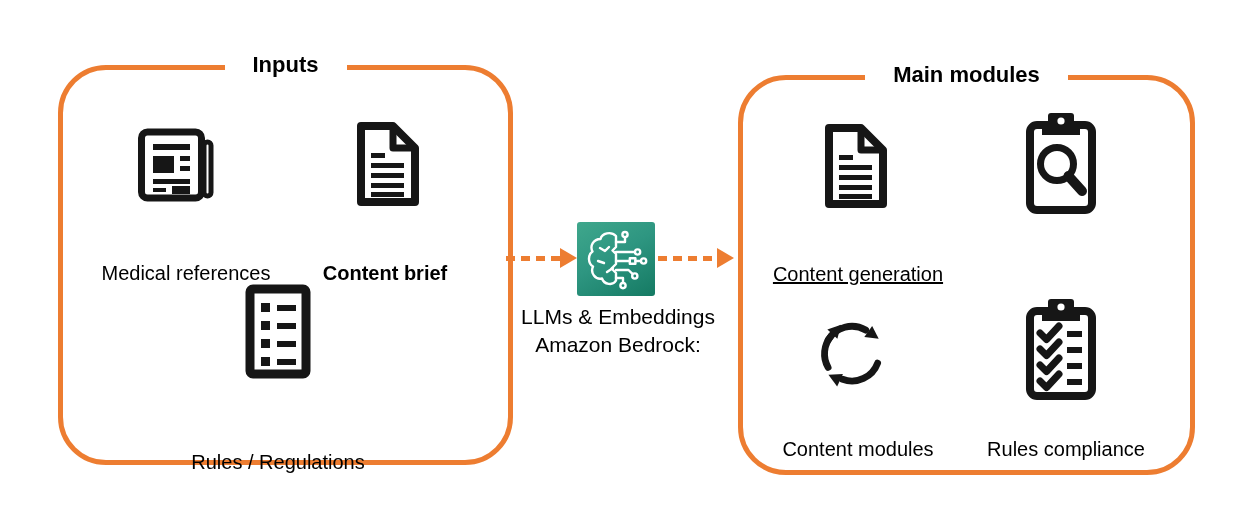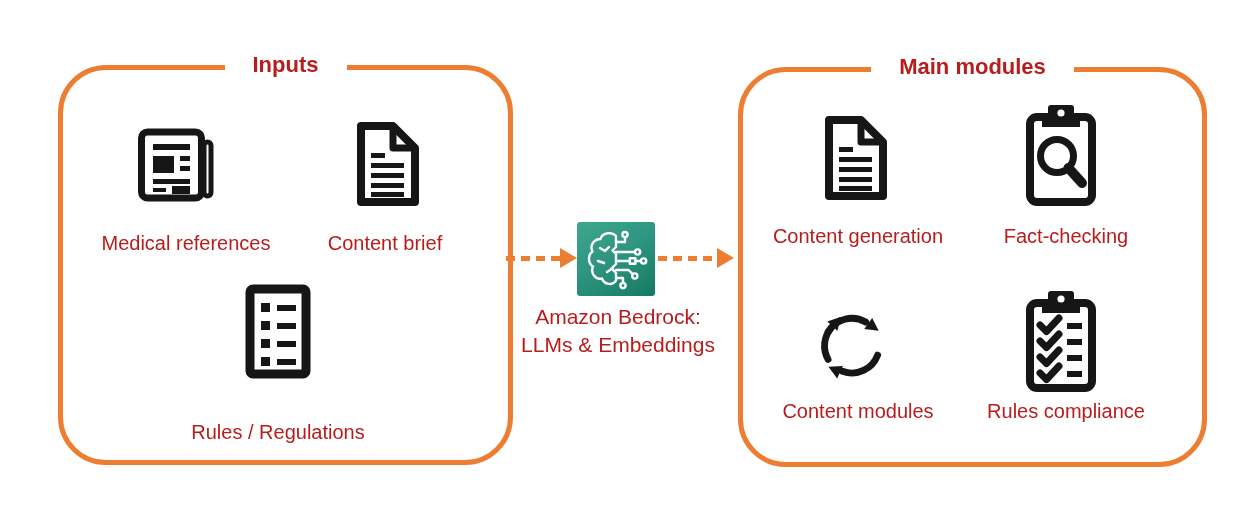--- a/index.html
+++ b/index.html
@@ -1,33 +1,33 @@
 <!DOCTYPE html>
 <html><head>
 <meta charset="utf-8">
 <style>
   html,body{margin:0;padding:0;background:#fff;}
   .canvas{
     position:relative;width:1260px;height:527px;background:#fff;overflow:hidden;
-    font-family:"Liberation Sans","DejaVu Sans",sans-serif;color:#b91c1c;
+    font-family:"Liberation Sans","DejaVu Sans",sans-serif;color:#000000;
   }
   .box{
     position:absolute;border:5px solid #ED7D31;border-radius:48px;background:#fff;
   }
   .inputs-box{left:58px;top:65px;width:445px;height:390px;}
-  .modules-box{left:738px;top:67px;width:447px;height:390px;padding-left:12px;}
+  .modules-box{left:738px;top:75px;width:447px;height:390px;}
   .box-title{
     position:absolute;top:-18px;left:0;right:0;text-align:center;
     font-size:22px;font-weight:bold;line-height:26px;z-index:2;
   }
   .box-title span{background:#fff;padding:0 28px;}
   .item-icon{position:absolute;}
   .item-label{
     position:absolute;width:210px;text-align:center;
-    font-size:20px;line-height:24px;
+    font-size:20px;line-height:24px;margin-top:30px;
   }
   .bedrock-tile{
     position:absolute;left:577px;top:222px;width:78px;height:74px;
     background:linear-gradient(150deg,#3FA78C 0%,#2E9681 45%,#157A63 100%);
     border-radius:3px;display:flex;align-items:center;justify-content:center;
   }
   .bridge-label{
     position:absolute;left:508px;top:303px;width:220px;text-align:center;
     font-size:21px;line-height:28px;
   }
@@ -81,21 +81,21 @@
         <path d="M41 8 V30 H63" fill="none" stroke="#161616" stroke-width="7" stroke-linejoin="round"></path>
         <g fill="#161616">
           <rect x="19" y="35" width="14" height="5"></rect>
           <rect x="19" y="45" width="33" height="5"></rect>
           <rect x="19" y="55" width="33" height="5"></rect>
           <rect x="19" y="65" width="33" height="5"></rect>
           <rect x="19" y="74" width="33" height="5"></rect>
         </g>
       </svg>
     </div>
-    <div class="item-label" style="left:217px;top:161px;">Content brief</div>
+    <div class="item-label" style="left:217px;top:161px;font-weight:bold;">Content brief</div>
 
     <div class="item-icon" style="left:179px;top:213px;">
       <svg width="72" height="97" viewBox="0 0 72 97" aria-hidden="true">
         <rect x="8" y="6" width="56" height="85" rx="3" fill="none" stroke="#161616" stroke-width="9"></rect>
         <g fill="#161616">
           <rect x="19" y="20" width="9" height="9"></rect>
             <rect x="35" y="22" width="19" height="6"></rect>
           <rect x="19" y="38" width="9" height="9"></rect>
             <rect x="35" y="40" width="19" height="6"></rect>
           <rect x="19" y="56" width="9" height="9"></rect>
@@ -127,22 +127,22 @@
           <path d="M52.4 33 H57.5"></path>
           <circle cx="60.6" cy="33" r="2.6"></circle>
         <path d="M33 42 H45.5 L49.5 45.8"></path>
           <circle cx="51.8" cy="48" r="2.6"></circle>
         <path d="M33 50 H40 V54.8"></path>
           <circle cx="40" cy="57.6" r="2.6"></circle>
       </g>
     </svg>
   </div>
   <div class="bridge-label">
+    <div>LLMs &amp; Embeddings</div>
     <div>Amazon Bedrock:</div>
-    <div>LLMs &amp; Embeddings</div>
   </div>
 
   <div class="dash-line dash-right"></div>
   <div class="arrow-head head-right"></div>
 
   <section class="box modules-box">
     <div class="box-title">
       <span>Main modules</span>
     </div>
 
@@ -152,35 +152,34 @@
         <path d="M41 8 V30 H63" fill="none" stroke="#161616" stroke-width="7" stroke-linejoin="round"></path>
         <g fill="#161616">
           <rect x="19" y="35" width="14" height="5"></rect>
           <rect x="19" y="45" width="33" height="5"></rect>
           <rect x="19" y="55" width="33" height="5"></rect>
           <rect x="19" y="65" width="33" height="5"></rect>
           <rect x="19" y="74" width="33" height="5"></rect>
         </g>
       </svg>
     </div>
-    <div class="item-label" style="left:10px;top:152px;">Content generation</div>
+    <div class="item-label" style="left:10px;top:152px;text-decoration:underline;">Content generation</div>
 
     <div class="item-icon" style="left:280px;top:32px;">
       <svg width="76" height="104" viewBox="0 0 76 104" aria-hidden="true">
         <rect x="7" y="13" width="62" height="85" rx="7" fill="none" stroke="#161616" stroke-width="8"></rect>
         <g fill="#161616">
           <rect x="25" y="1" width="26" height="15" rx="3"></rect>
           <rect x="19" y="12" width="38" height="11"></rect>
         </g>
         <circle cx="38" cy="9" r="3.6" fill="#ffffff"></circle>
         <circle cx="34" cy="52" r="16.5" fill="none" stroke="#161616" stroke-width="7"></circle>
         <path d="M45.5 64 L59 79" stroke="#161616" stroke-width="10" stroke-linecap="round"></path>
       </svg>
     </div>
-    <div class="item-label" style="left:218px;top:152px;">Fact-checking</div>
 
     <div class="item-icon" style="left:67px;top:231px;">
       <svg width="84" height="82" viewBox="0 0 96 96" aria-hidden="true">
         <g fill="none" stroke="#161616" stroke-width="8" stroke-linecap="round">
           <path d="M20 34 A32 32 0 0 1 64 22.3"></path>
           <path d="M78 61 A32 32 0 0 1 37 80"></path>
           <path d="M20 66 A32 32 0 0 1 23.5 29.4"></path>
         </g>
         <g fill="#161616">
           <path d="M0 -8 L15 0 L0 8 Z" transform="translate(67,24) rotate(35)"></path>

